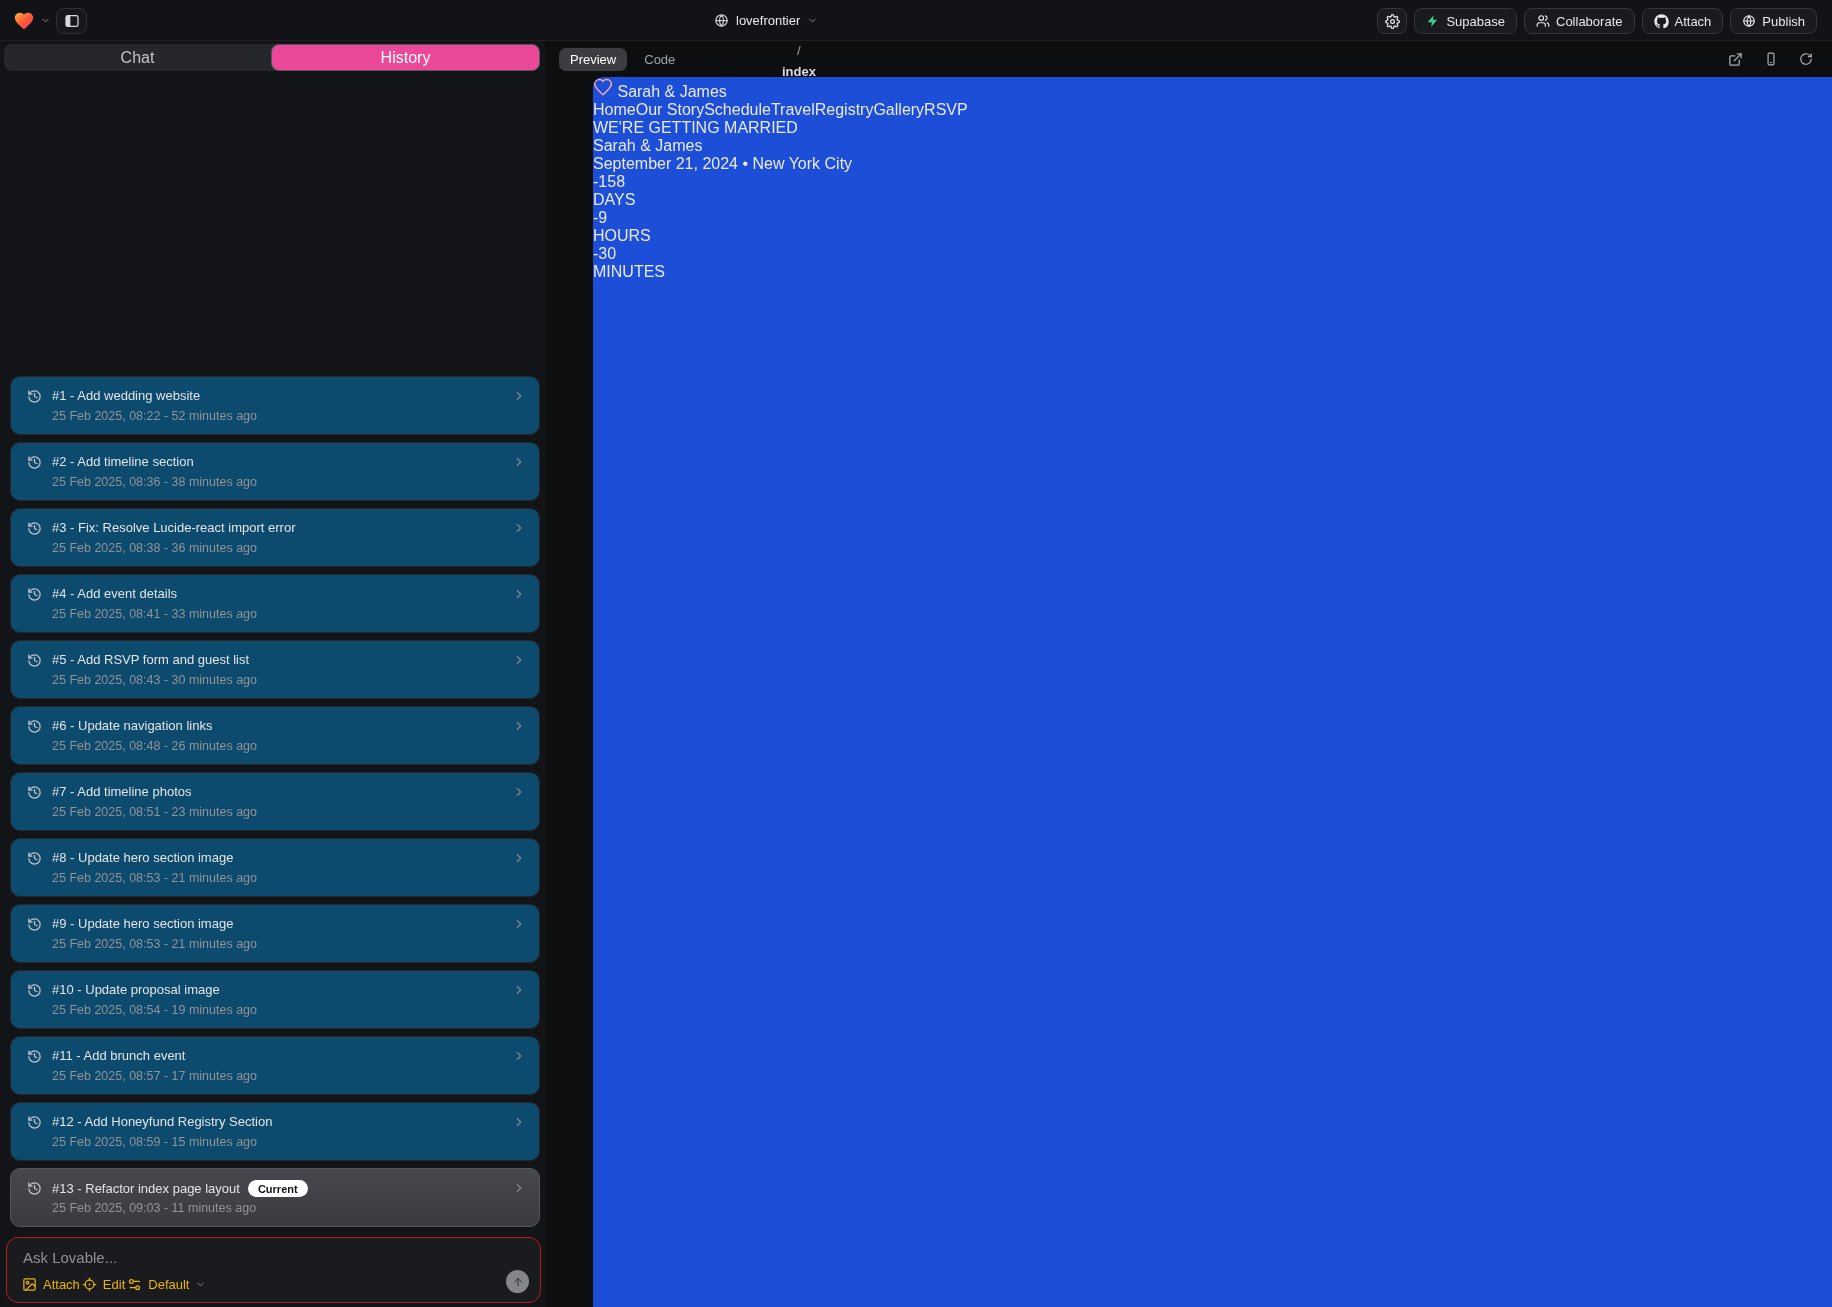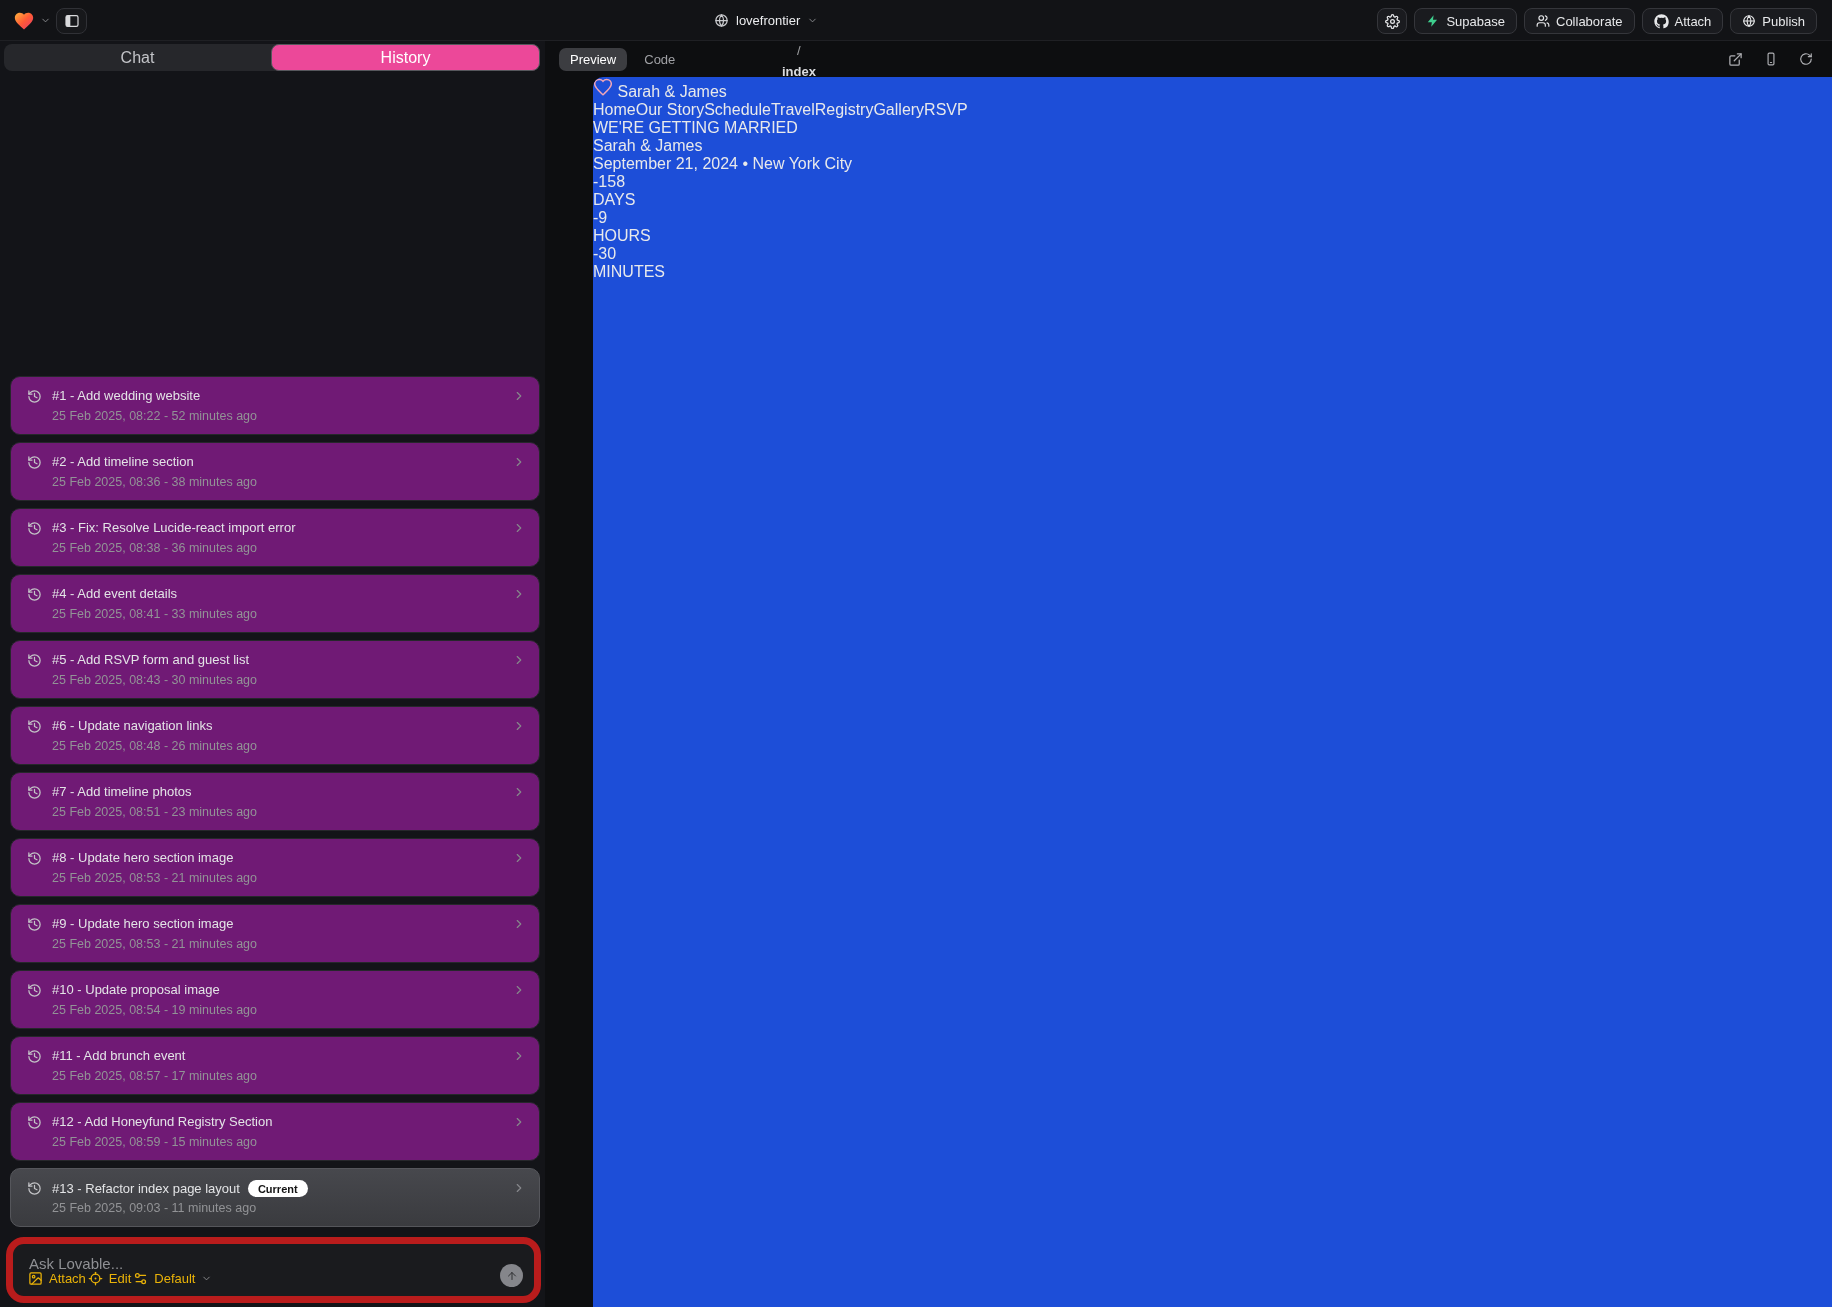--- a/index.html
+++ b/index.html
@@ -18,28 +18,28 @@
   .tb-btn { height:26px; padding:0 11px; display:flex; align-items:center; gap:6px; border:1px solid #35363b; border-radius:8px; background:#1a1b1f; color:#e7e8ea; font-size:13px; }
   .tb-btn.icon-only { width:30px; padding:0; justify-content:center; }
   .chev { color:#8d8e92; }
 
   
   .sidebar { position:absolute; left:0; top:41px; width:545px; bottom:0; background:#131418; }
   .seg { position:absolute; left:4px; right:5px; top:3px; height:27px; display:flex; background:#26272b; border-radius:8px; }
   .seg-btn { flex:1; display:flex; align-items:center; justify-content:center; font-size:16px; color:#c3c4c8; border-radius:8px; }
   .seg-btn.active { background:#ec4899; border:1px solid #56575c; color:#ffffff; font-weight:500; }
   .history-list { position:absolute; left:10px; top:335px; width:530px; }
-  .card { position:relative; height:59px; margin-bottom:7px; background:#701a75; border:1px solid #26272b; border-radius:10px; }
+  .card { position:relative; height:59px; margin-bottom:7px; background:#0c4a6e; border:1px solid #26272b; border-radius:10px; }
   .card.current { background:linear-gradient(180deg,#47484d,#3a3b3f); border-color:#55565b; }
   .card-ic { position:absolute; left:16px; top:12px; width:15px; height:15px; color:#c3c4c7; }
   .card-title { position:absolute; left:41px; top:11px; display:flex; align-items:center; gap:8px; font-size:13px; font-weight:500; color:#e3e4e6; white-space:nowrap; }
   .badge { background:#ffffff; color:#141414; font-size:11px; font-weight:700; padding:2.5px 10px; border-radius:999px; }
   .card-time { position:absolute; left:41px; top:32px; font-size:12.5px; color:#929396; }
   .card-chev { position:absolute; right:13px; top:12px; width:14px; height:14px; color:#86878b; }
-  .composer { position:absolute; left:6px; right:4px; bottom:4px; height:66px; background:#1a1b1e; border:7px solid #b91c1c; border-radius:18px; }
+  .composer { position:absolute; left:6px; right:4px; bottom:4px; height:66px; background:#1a1b1e; border:1px solid #b91c1c; border-radius:12px; }
   .composer-ph { position:absolute; left:16px; top:11px; font-size:15px; color:#8f9094; }
   .composer-row { position:absolute; left:15px; bottom:10px; display:flex; align-items:center; gap:2px; font-size:13px; color:#eab308; }
   .tool { display:flex; align-items:center; gap:6px; }
   .send { position:absolute; right:11px; bottom:9px; width:23px; height:23px; border-radius:50%; background:#85868b; display:flex; align-items:center; justify-content:center; color:#2f3033; }
 
   
   .pv-toolbar { position:absolute; left:545px; top:41px; right:0; height:36px; display:flex; align-items:center; padding-left:14px; gap:17px; }
   .pv-pill { height:23px; padding:0 11px; display:flex; align-items:center; background:#3c3d41; border-radius:7px; color:#ffffff; font-size:13px; }
   .pv-code { color:#a0a1a5; font-size:13px; }
   .pv-url { margin-left:13px; font-size:13px; color:#9fa0a3; display:flex; align-items:center; gap:6px;flex-direction:column; }

